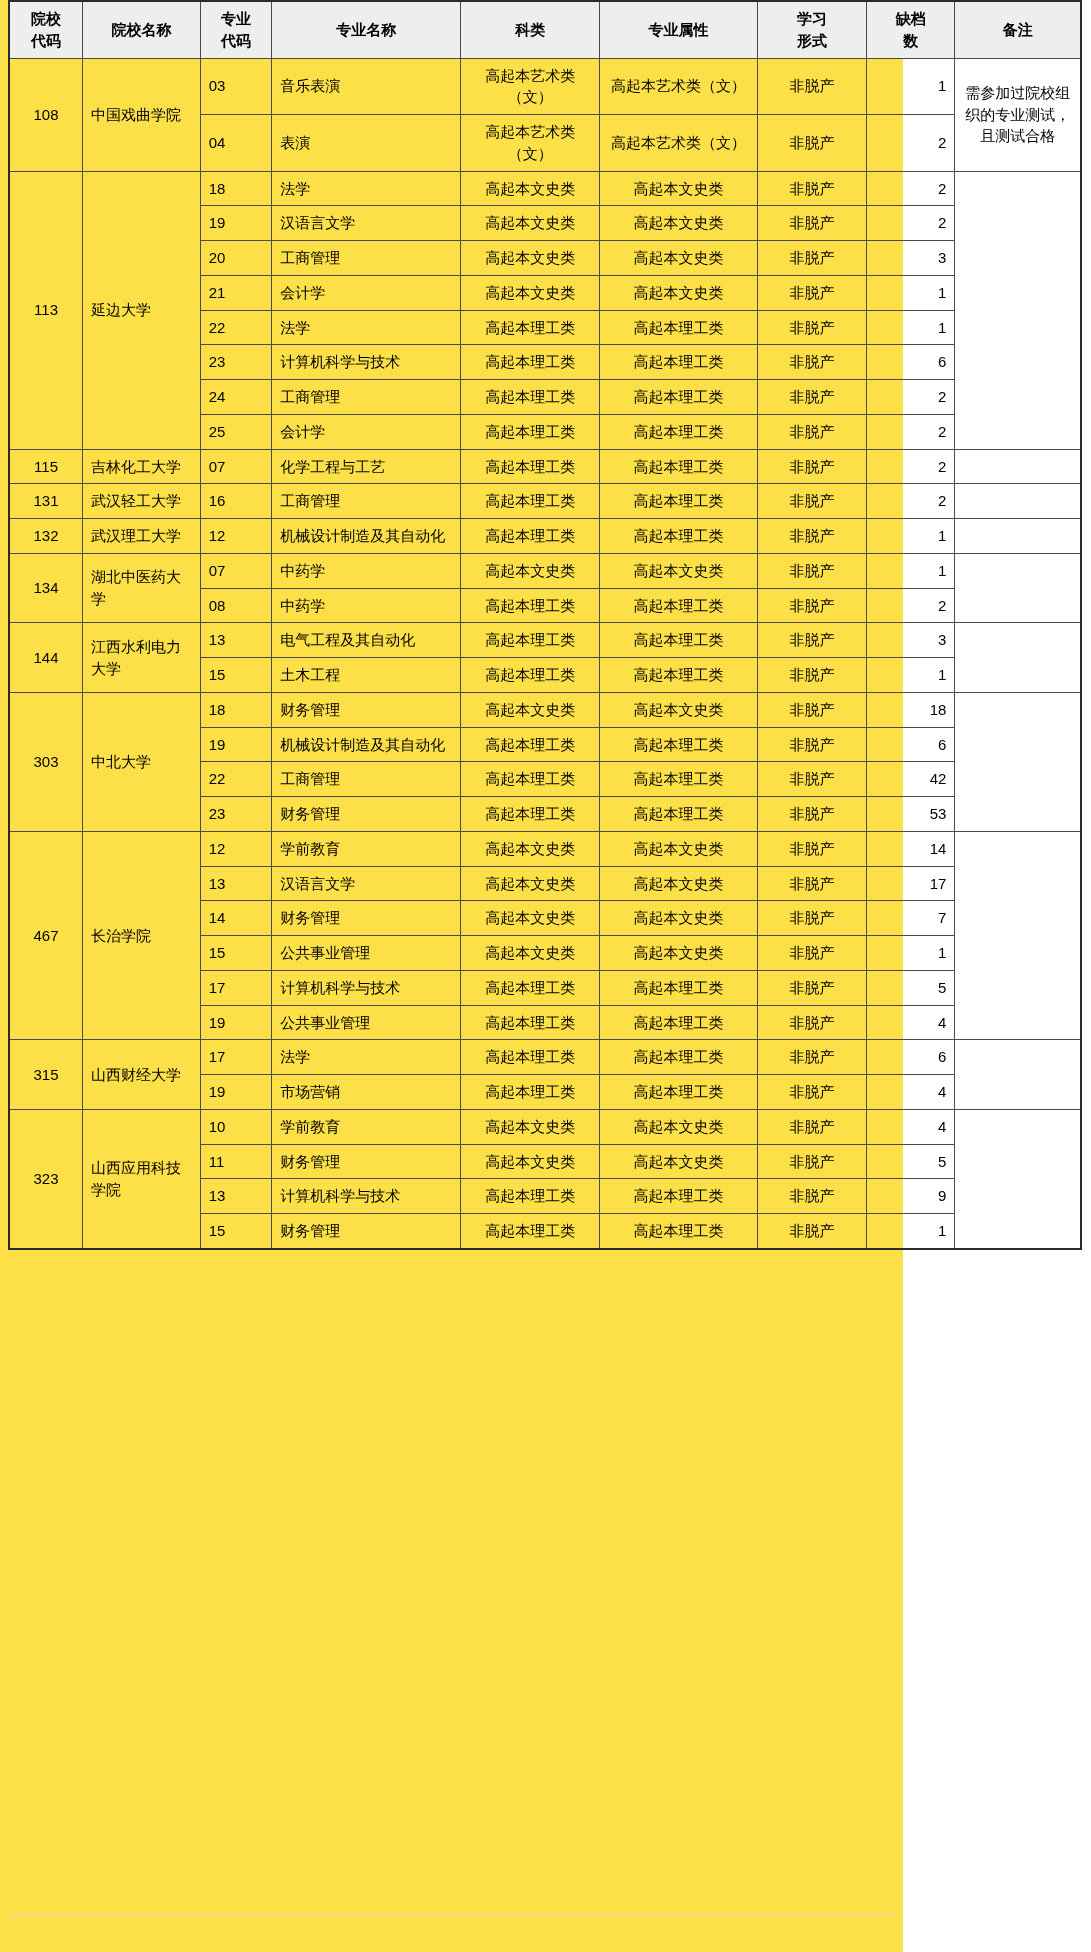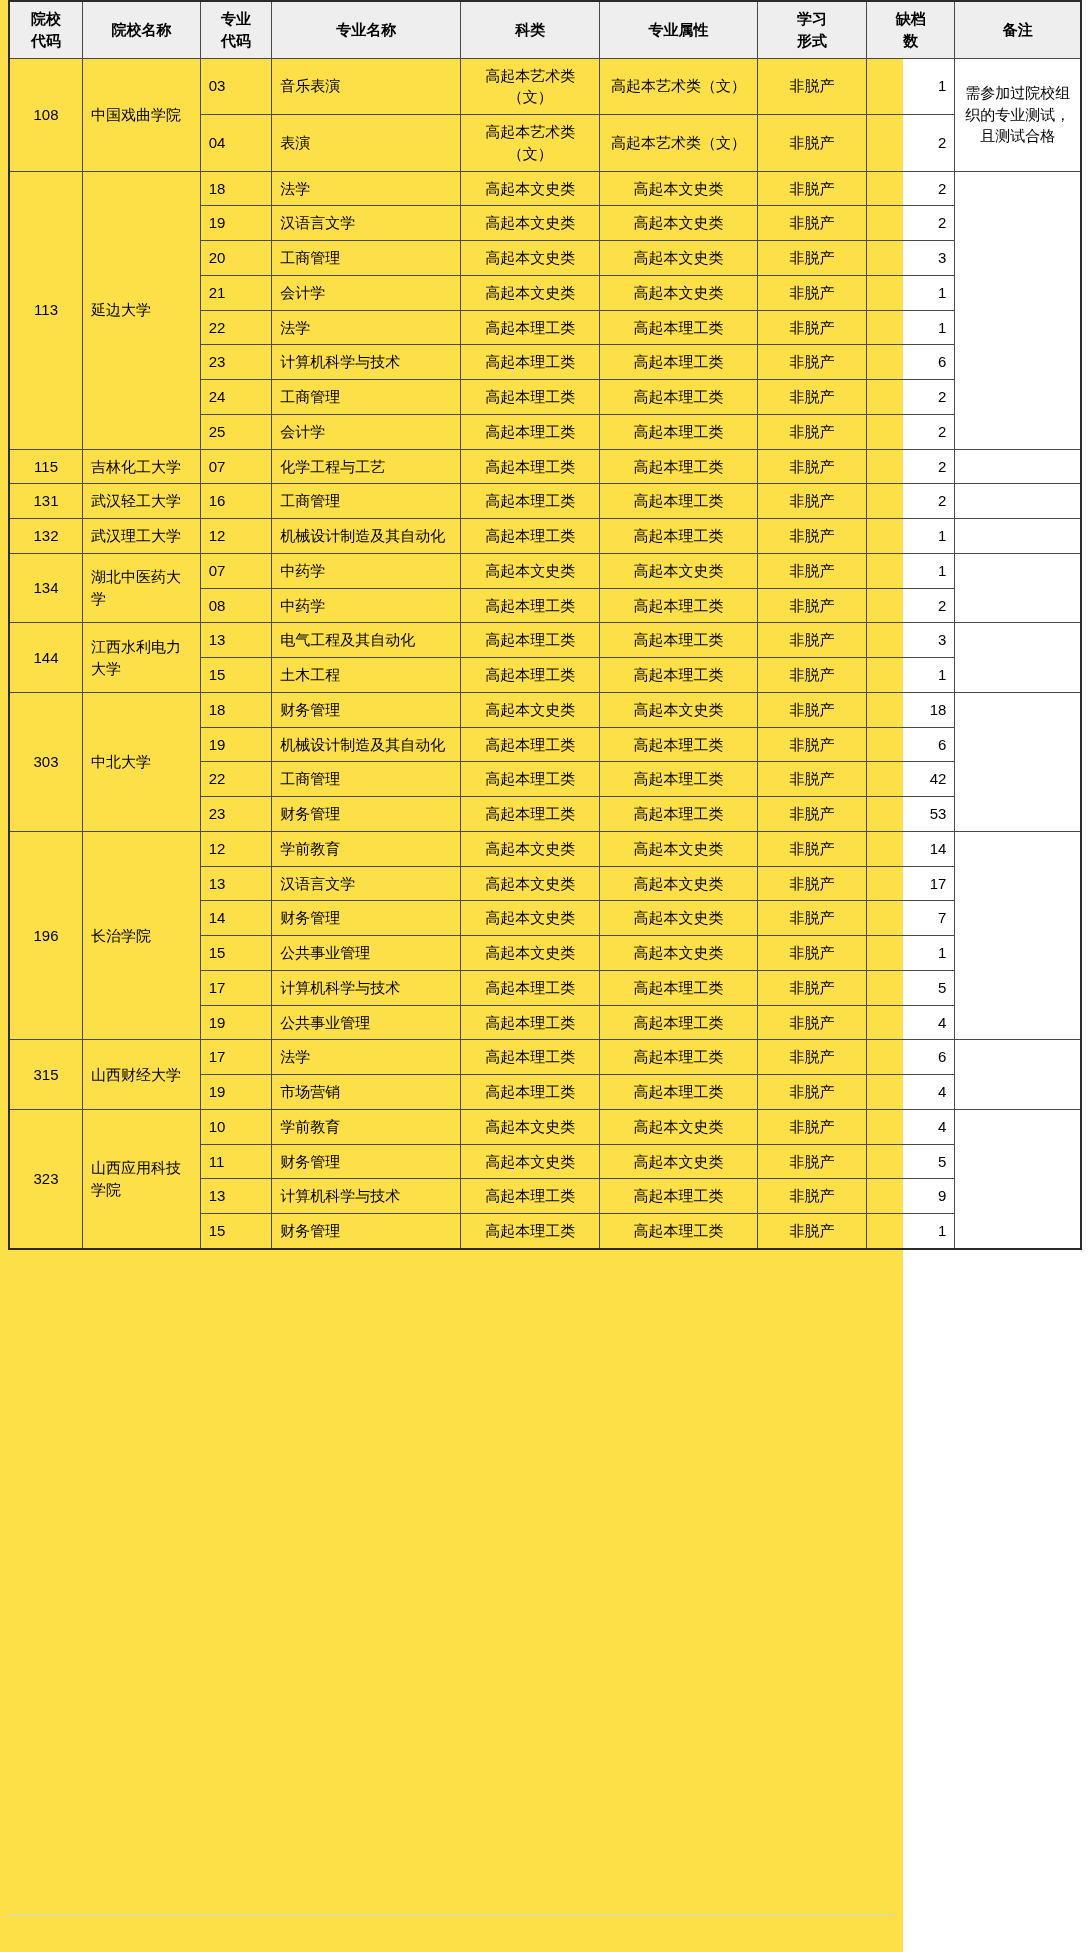--- a/index.html
+++ b/index.html
@@ -312,21 +312,21 @@
         </tr>
         <tr>
           <td class="major-code">23</td>
           <td class="major-name">财务管理</td>
           <td class="subject">高起本理工类</td>
           <td class="attr">高起本理工类</td>
           <td class="form">非脱产</td>
           <td class="vacancy">53</td>
         </tr>
         <tr>
-          <td class="school-code" rowspan="6">196</td>
+          <td class="school-code" rowspan="6">467</td>
           <td class="school-name" rowspan="6">长治学院</td>
           <td class="major-code">12</td>
           <td class="major-name">学前教育</td>
           <td class="subject">高起本文史类</td>
           <td class="attr">高起本文史类</td>
           <td class="form">非脱产</td>
           <td class="vacancy">14</td>
           <td class="remark" rowspan="6"></td>
         </tr>
         <tr>

